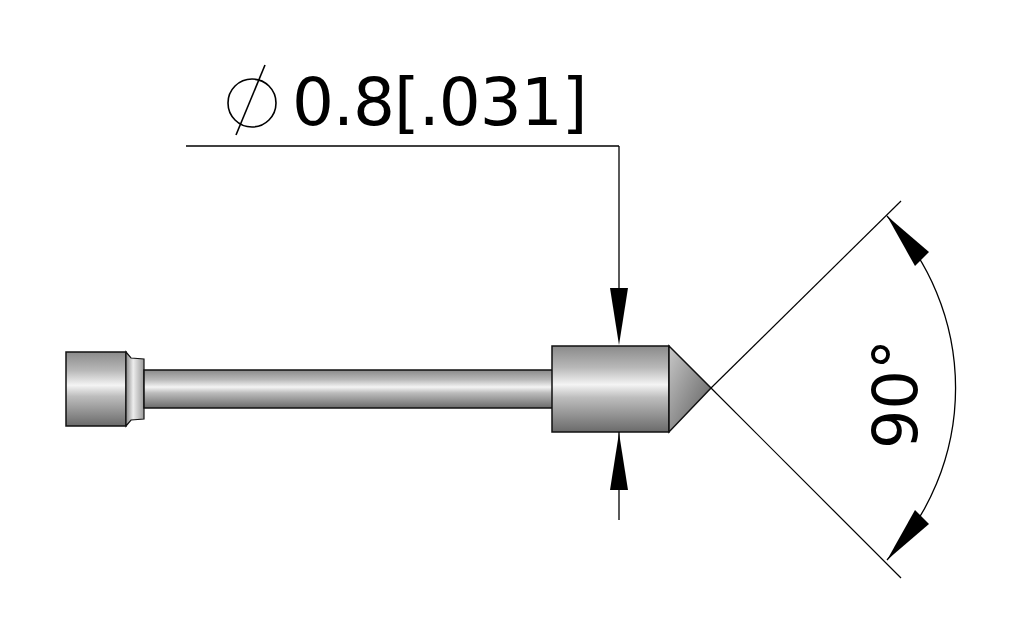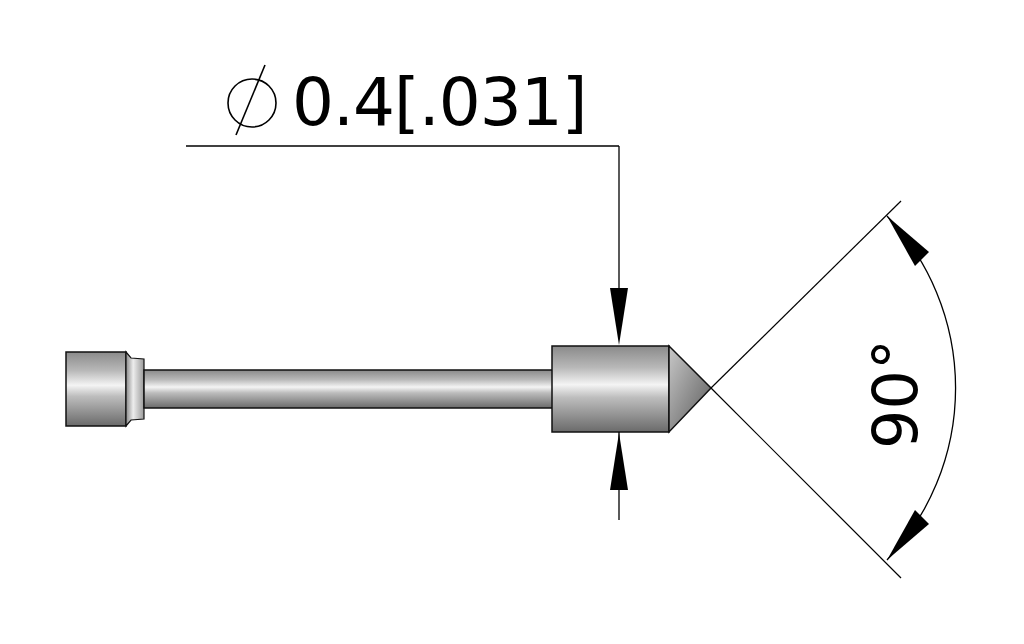--- a/index.html
+++ b/index.html
@@ -60,14 +60,14 @@
 
   <g stroke="#000" fill="none">
     <line x1="711" y1="388" x2="901" y2="201" stroke-width="1.2"></line>
     <line x1="711" y1="388" x2="901" y2="578" stroke-width="1.2"></line>
     <path d="M887 216 A 250 250 0 0 1 887 560" stroke-width="1.3"></path>
   </g>
   <path d="M887 216 L929 252 L915 266 Z" fill="#000"></path>
   <path d="M887 560 L929 524 L915 510 Z" fill="#000"></path>
 </svg>
 
-<div id="diameter-label" class="dim-text">0.4[.031]</div>
+<div id="diameter-label" class="dim-text">0.8[.031]</div>
 <div id="angle-label" class="dim-text">90°</div>
 
 </body></html>

